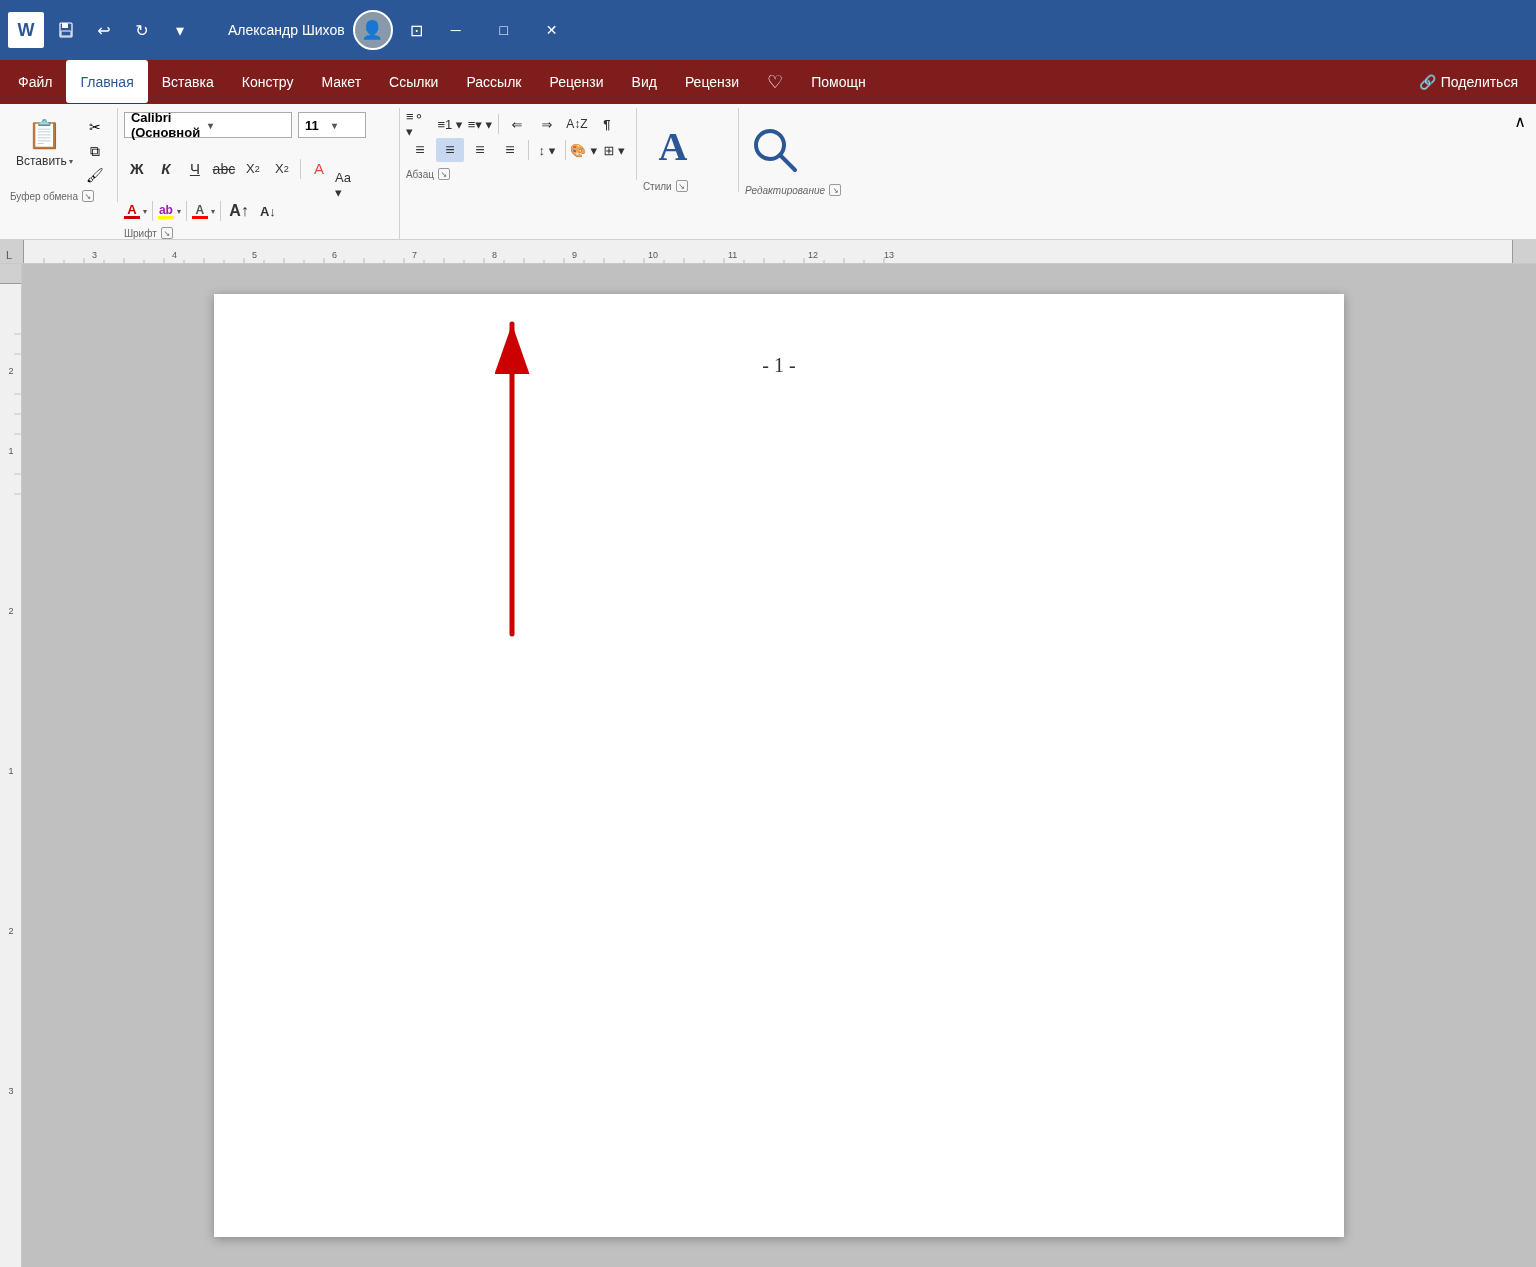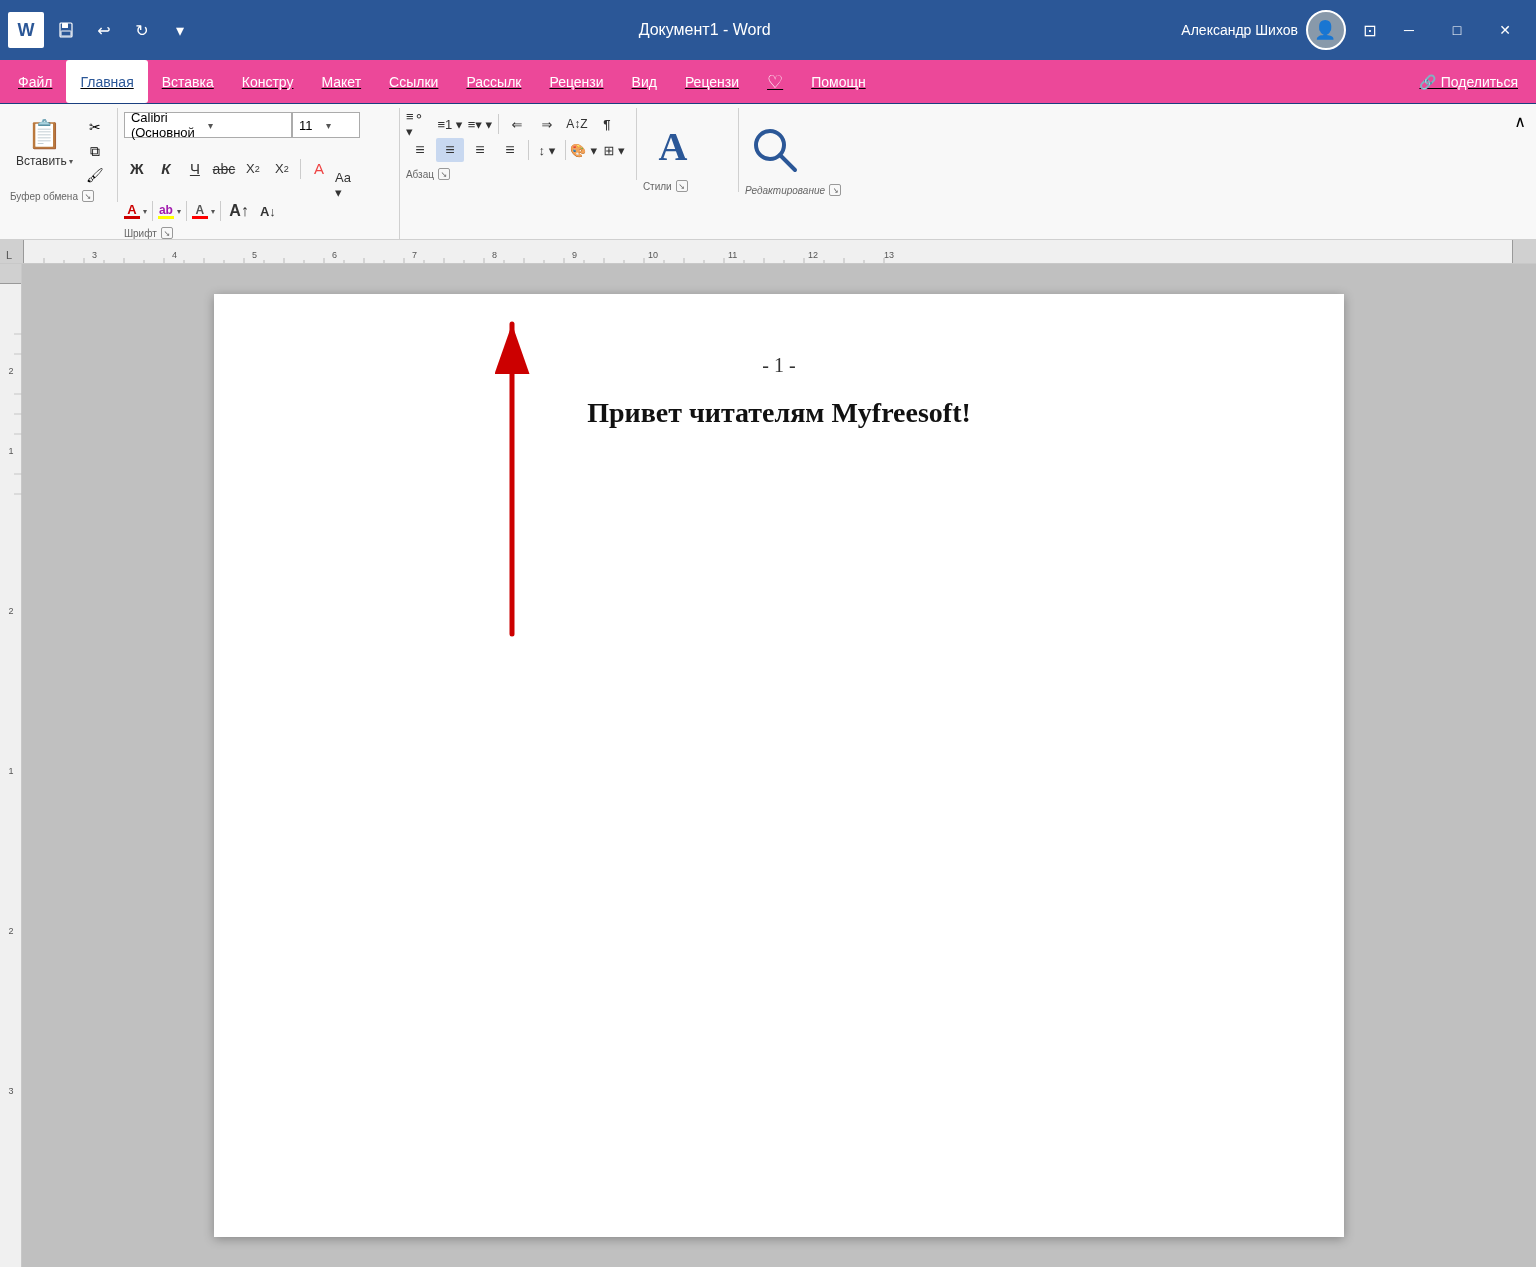--- a/index.html
+++ b/index.html
@@ -67,27 +67,26 @@
     .win-btn {
       width: 46px; height: 32px;
       display: flex; align-items: center; justify-content: center;
       cursor: pointer;
       color: white;
       font-size: 14px;
     }
 
     
     .menu-bar {
-      background: #ec4899;
+      background: #7f1d1d;
       height: 44px;
       display: flex;
       align-items: stretch;
       padding: 0 4px;
       border-bottom: 1px solid #1a4080;
-      text-decoration: underline;
     }
     .menu-item {
       padding: 0 14px;
       display: flex; align-items: center;
       color: white;
       font-size: 14px;
       cursor: pointer;
       border-radius: 3px;
       white-space: nowrap;
     }
@@ -175,23 +174,24 @@
     
     .font-group {
       display: flex;
       flex-direction: column;
       padding: 4px 8px 0 4px;
       border-right: 1px solid #d0d0d0;
       min-width: 280px;
     }
     .font-row1 {
       display: flex;
-      gap: 0;
+      gap: 6px;
       align-items: center;
       margin-bottom: 2px;
+      font-weight: bold;
     }
     .font-name-box {
       display: flex;
       align-items: center;
       border: 1px solid #ababab;
       background: white;
       padding: 2px 6px;
       font-size: 13px;
       width: 168px;
       height: 26px;
@@ -415,21 +415,20 @@
         <svg width="16" height="16" viewBox="0 0 16 16" fill="white">
             <rect x="2" y="1" width="12" height="14" rx="1" fill="none" stroke="white" stroke-width="1.2"></rect>
             <rect x="4" y="1" width="6" height="5" rx="0.5" fill="white"></rect>
             <rect x="3" y="9" width="10" height="5" rx="0.5" fill="none" stroke="white" stroke-width="1"></rect>
           </svg>
       </div>
       <div class="title-bar-btn">↩</div>
       <div class="title-bar-btn">↻</div>
       <div class="title-bar-btn">▾</div>
     </div>
-    <div class="title-center">Документ1  -  Word</div>
     <div class="title-user">
       <span>Александр Шихов</span>
       <div class="avatar">👤</div>
     </div>
     <div class="title-bar-btn">⊡</div>
     <div class="window-controls">
       <div class="win-btn">─</div>
       <div class="win-btn">□</div>
       <div class="win-btn close">✕</div>
     </div>
@@ -685,18 +684,17 @@
             <polygon points="0 0, 10 3.5, 0 7" fill="#cc0000"></polygon>
           </marker>
         </defs>
 
         <line x1="490" y1="370" x2="490" y2="60" stroke="#cc0000" stroke-width="5" marker-end="url(#arrowhead)" stroke-linecap="round"></line>
       </svg>
 
       <div class="page">
         <div class="page-content">
           <div class="page-number">- 1 -</div>
-          <div class="page-text">Привет читателям Myfreesoft!</div>
         </div>
       </div>
     </div>
   </div>
 </div>
 
 </body></html>

